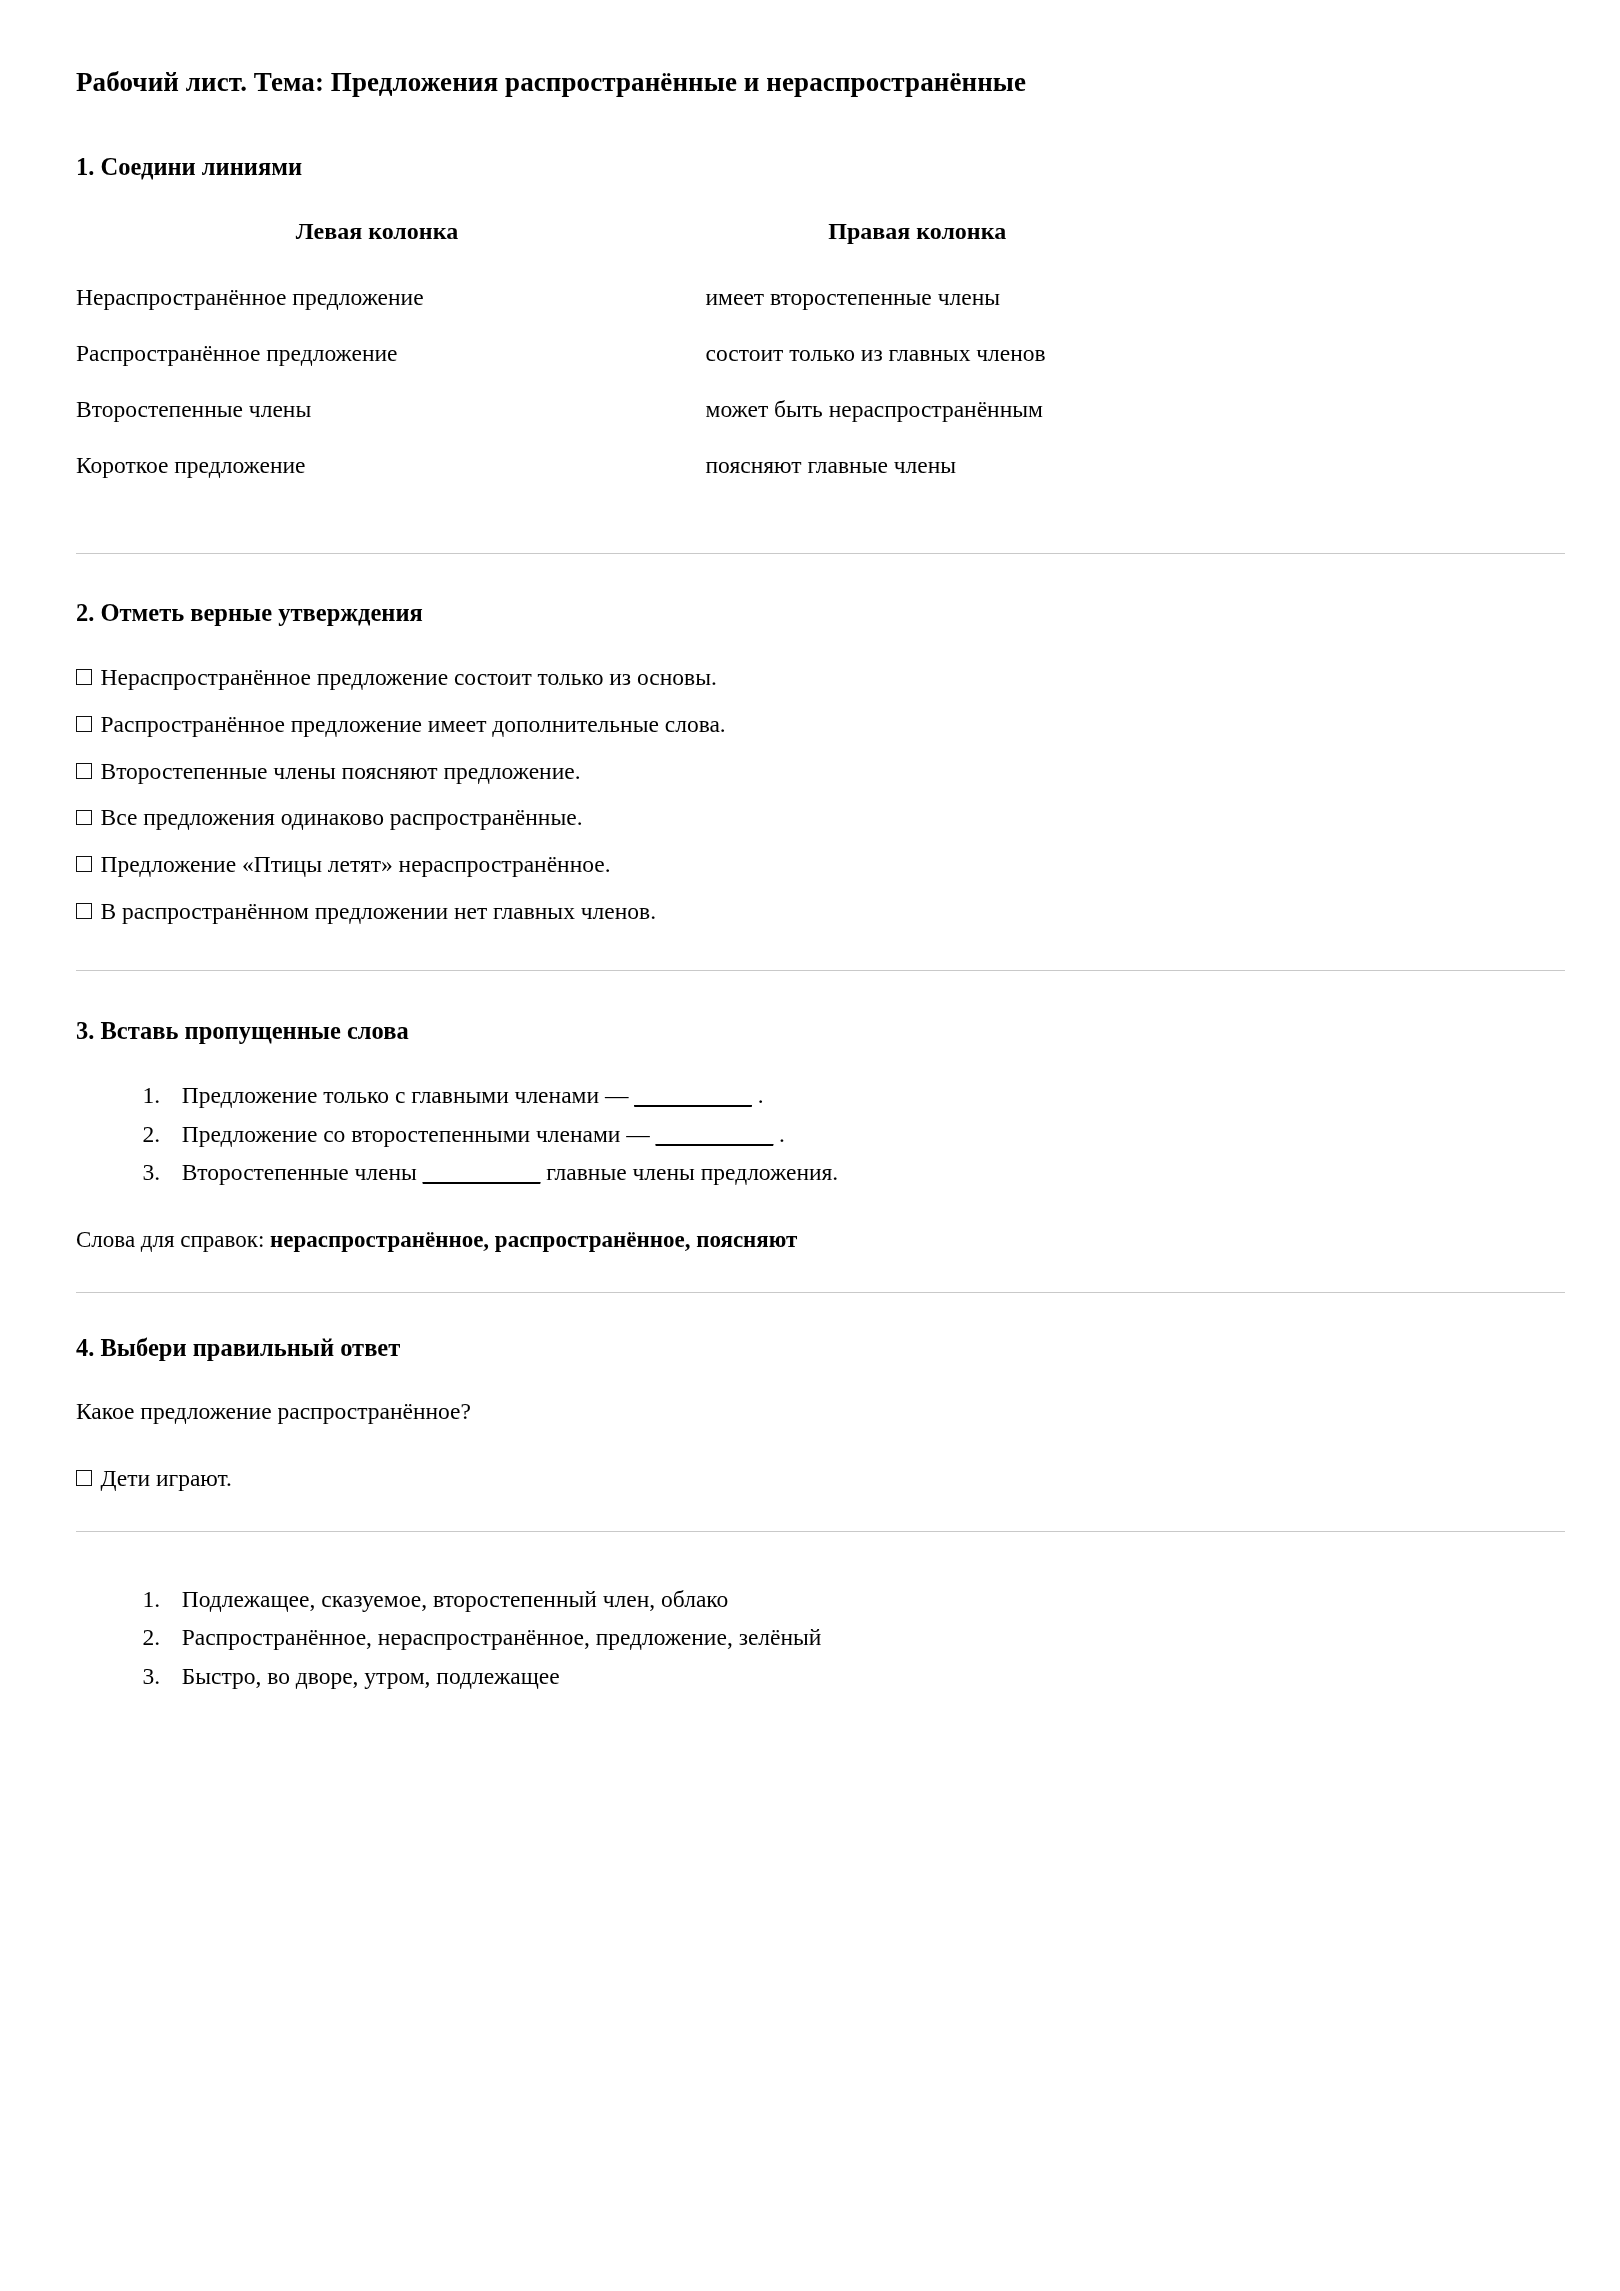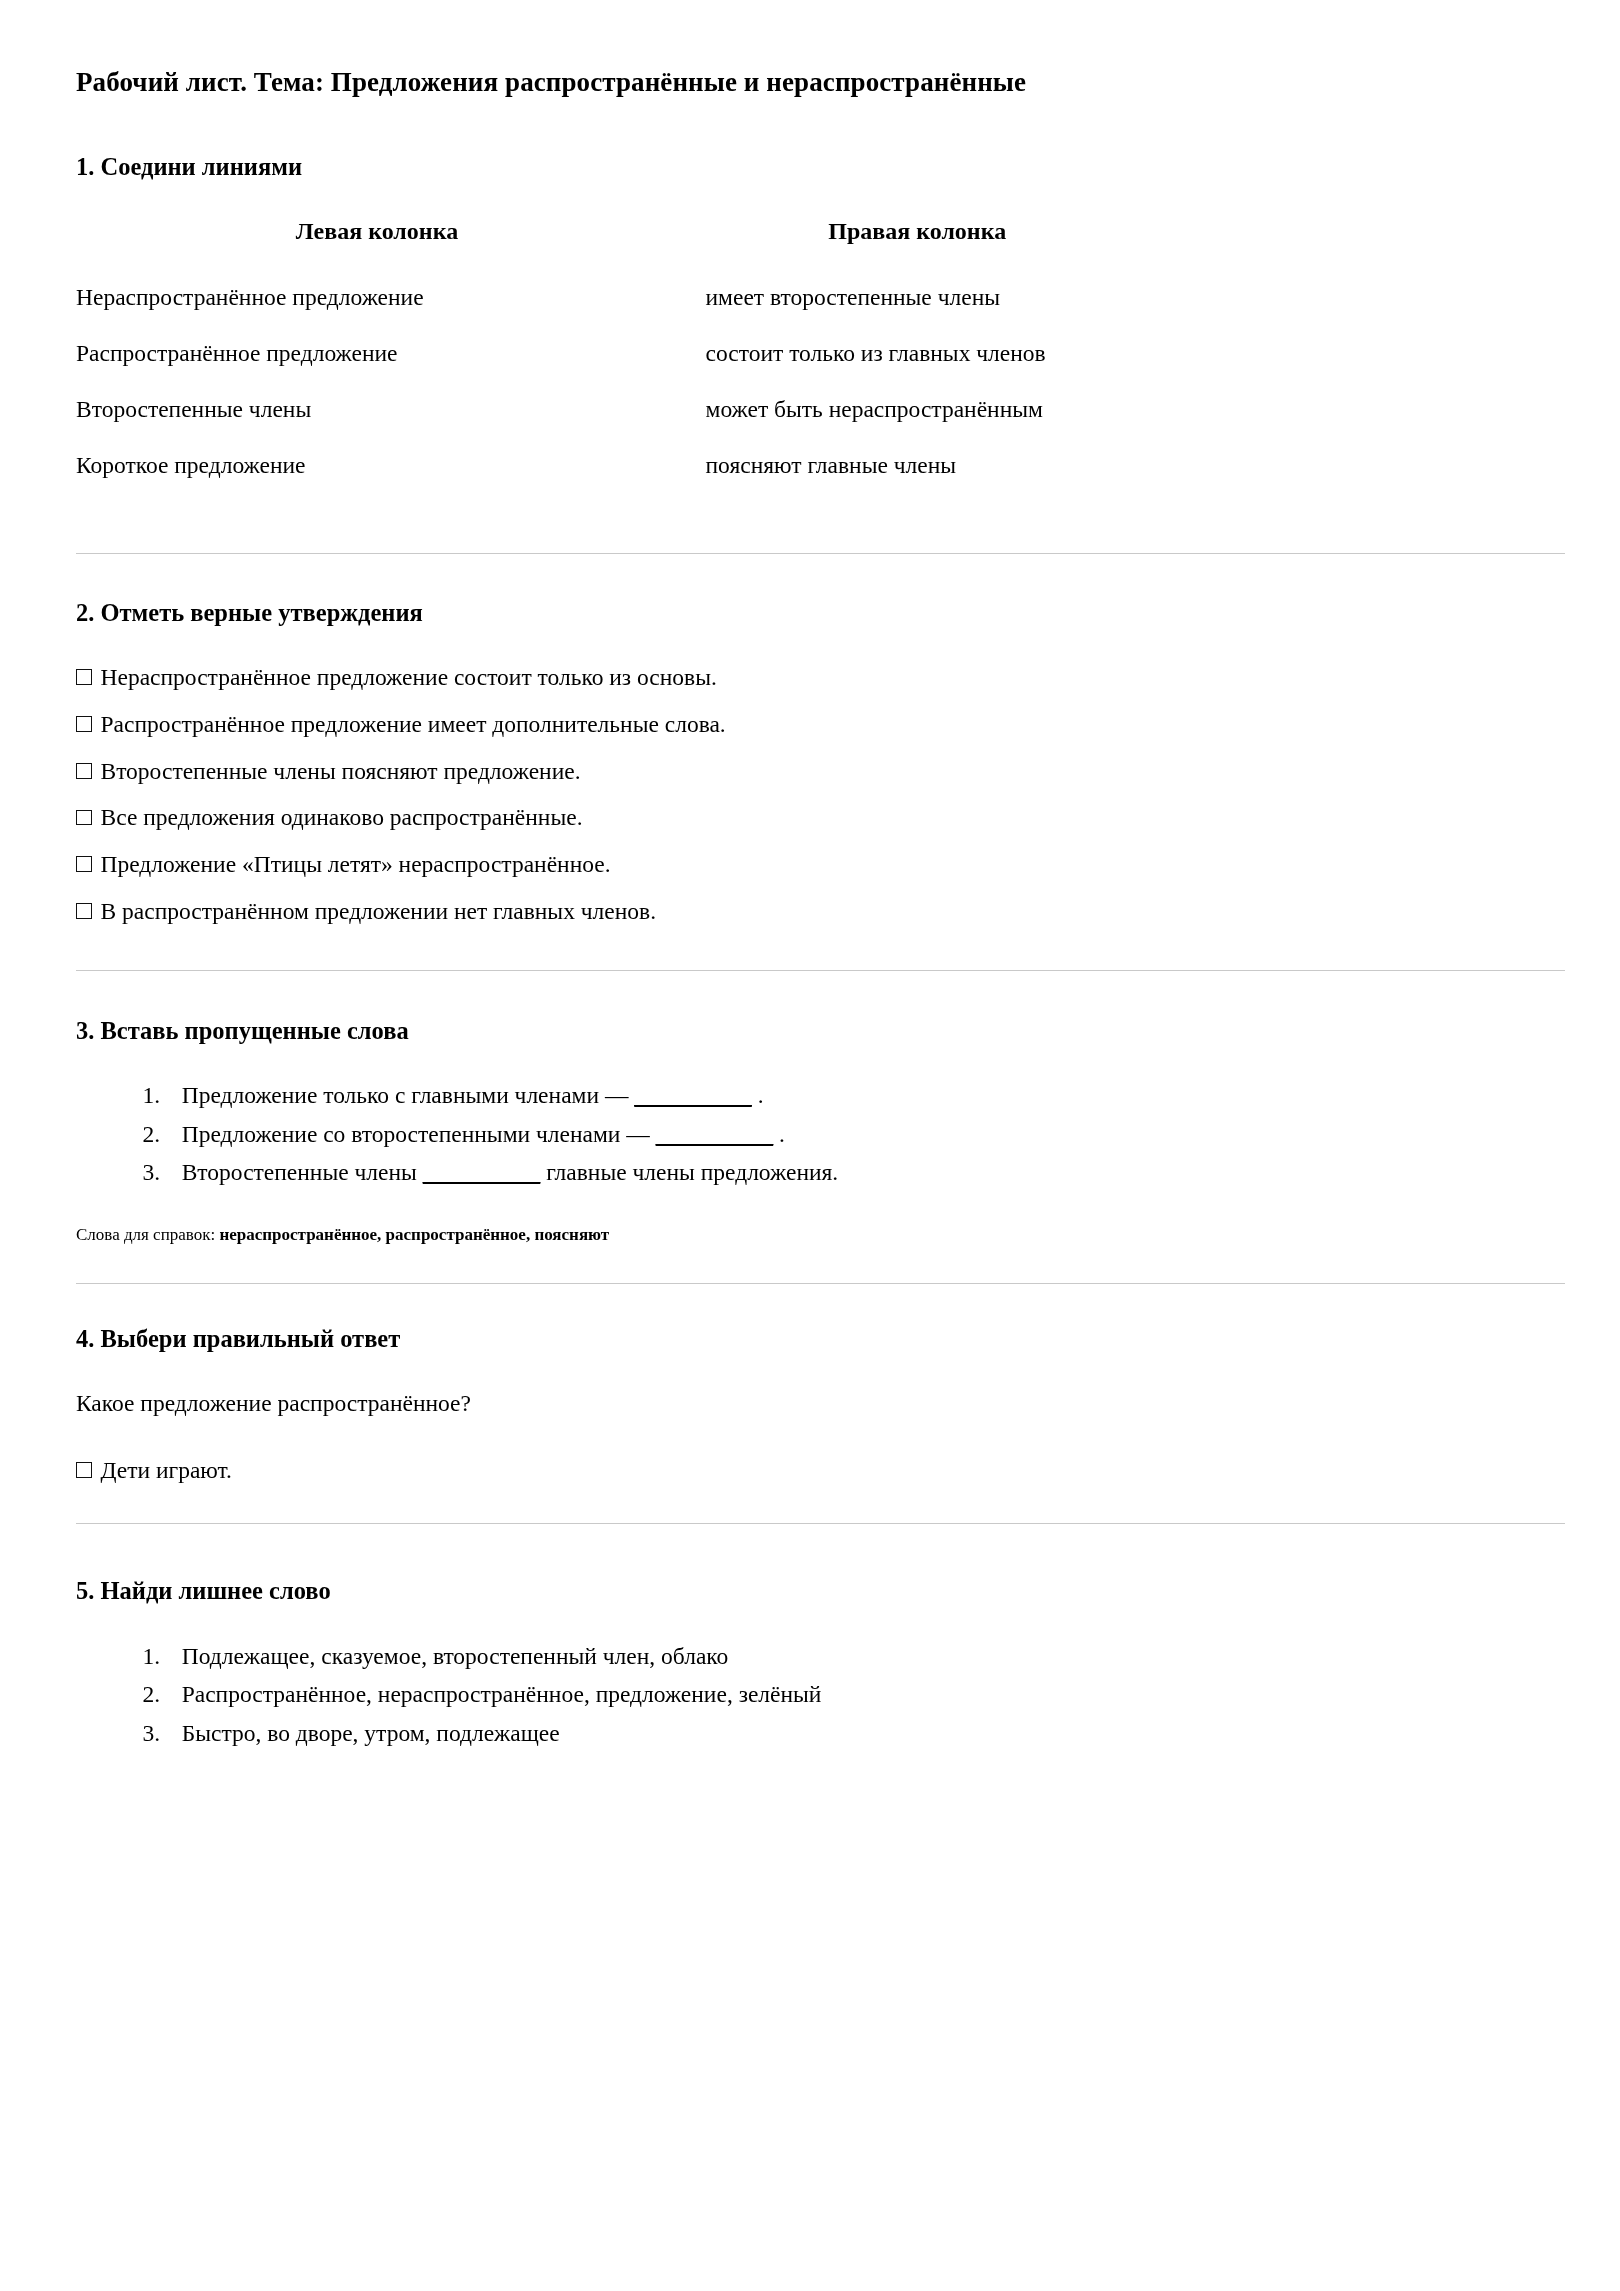--- a/index.html
+++ b/index.html
@@ -114,21 +114,21 @@
     padding-left: 15.7px;
   }
   ol.num-list li:last-child { margin-bottom: 0; }
 
   .blank {
     text-decoration: underline;
     letter-spacing: 0px;
   }
 
   .ref-line {
-    font-size: 17px;
+    font-size: 23px;
     line-height: 1.35;
     margin: 0;
   }
   .ref-line b { font-weight: bold; }
 
   .question-line {
     font-size: 23.5px;
     line-height: 1.35;
     margin: 0;
   }
@@ -248,21 +248,20 @@
         <span class="checkbox-glyph"></span><span>Дети играют.</span>
       </div>
     </div>
   </div>
 
   <div class="sp-f"></div>
   <hr class="divider">
   <div class="sp-h"></div>
 
   <div class="section">
-    <h2 class="section-heading">5. Найди лишнее слово</h2>
 
     <ol class="num-list">
       <li>Подлежащее, сказуемое, второстепенный член, облако</li>
       <li>Распространённое, нераспространённое, предложение, зелёный</li>
       <li>Быстро, во дворе, утром, подлежащее</li>
     </ol>
   </div>
 
 </div>
 

